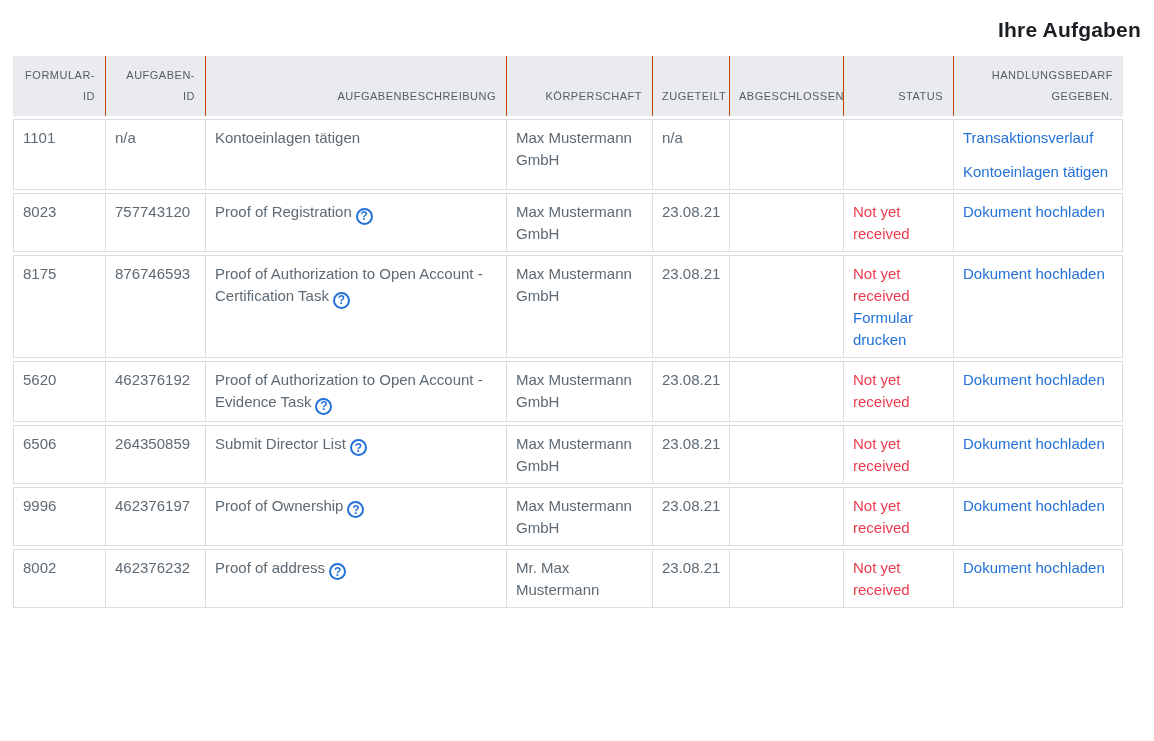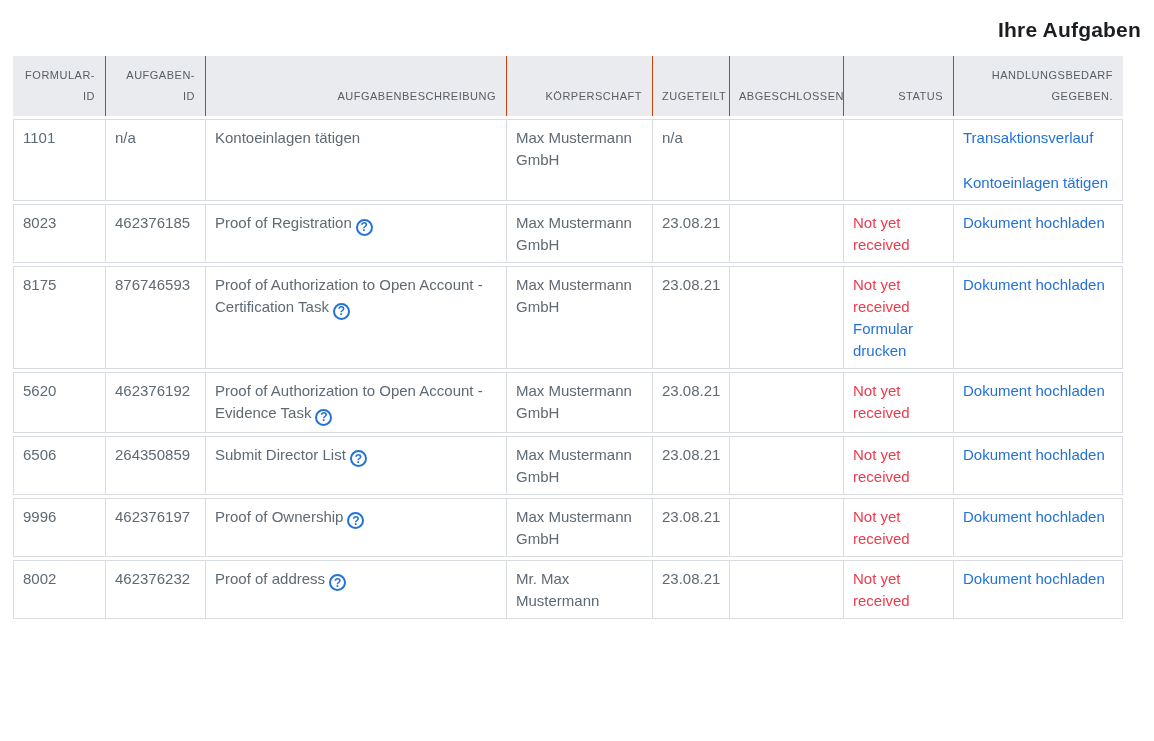--- a/index.html
+++ b/index.html
@@ -55,21 +55,21 @@
     font-size: 15px;
     line-height: 22px;
     color: var(--text);
   }
   td:last-child { border-right: 1px solid var(--border); }
   .cell-link {
     color: var(--link);
     text-decoration: none;
     cursor: pointer;
   }
-  a.action-link { display: block; margin-bottom: 23px; }
+  a.action-link { display: block; margin-bottom: 12px; }
   a.action-link:last-child { margin-bottom: 0; }
   .status-text { color: var(--danger); }
   .help-icon {
     display: inline-flex;
     align-items: center;
     justify-content: center;
     width: 17px;
     height: 17px;
     border: 2px solid var(--link);
     border-radius: 50%;
@@ -123,21 +123,21 @@
         <td></td>
         <td>
           <a class="cell-link action-link">Transaktionsverlauf</a>
           <a class="cell-link action-link">Kontoeinlagen tätigen</a>
         </td>
       </tr>
 
 
       <tr>
         <td>8023</td>
-        <td>462376185</td>
+        <td>757743120</td>
         <td><span>Proof of Registration</span><span class="help-icon">?</span></td>
         <td>Max Mustermann GmbH</td>
         <td>23.08.21</td>
         <td></td>
         <td><span class="status-text">Not yet received</span></td>
         <td>
           <a class="cell-link action-link">Dokument hochladen</a>
         </td>
       </tr>
 

